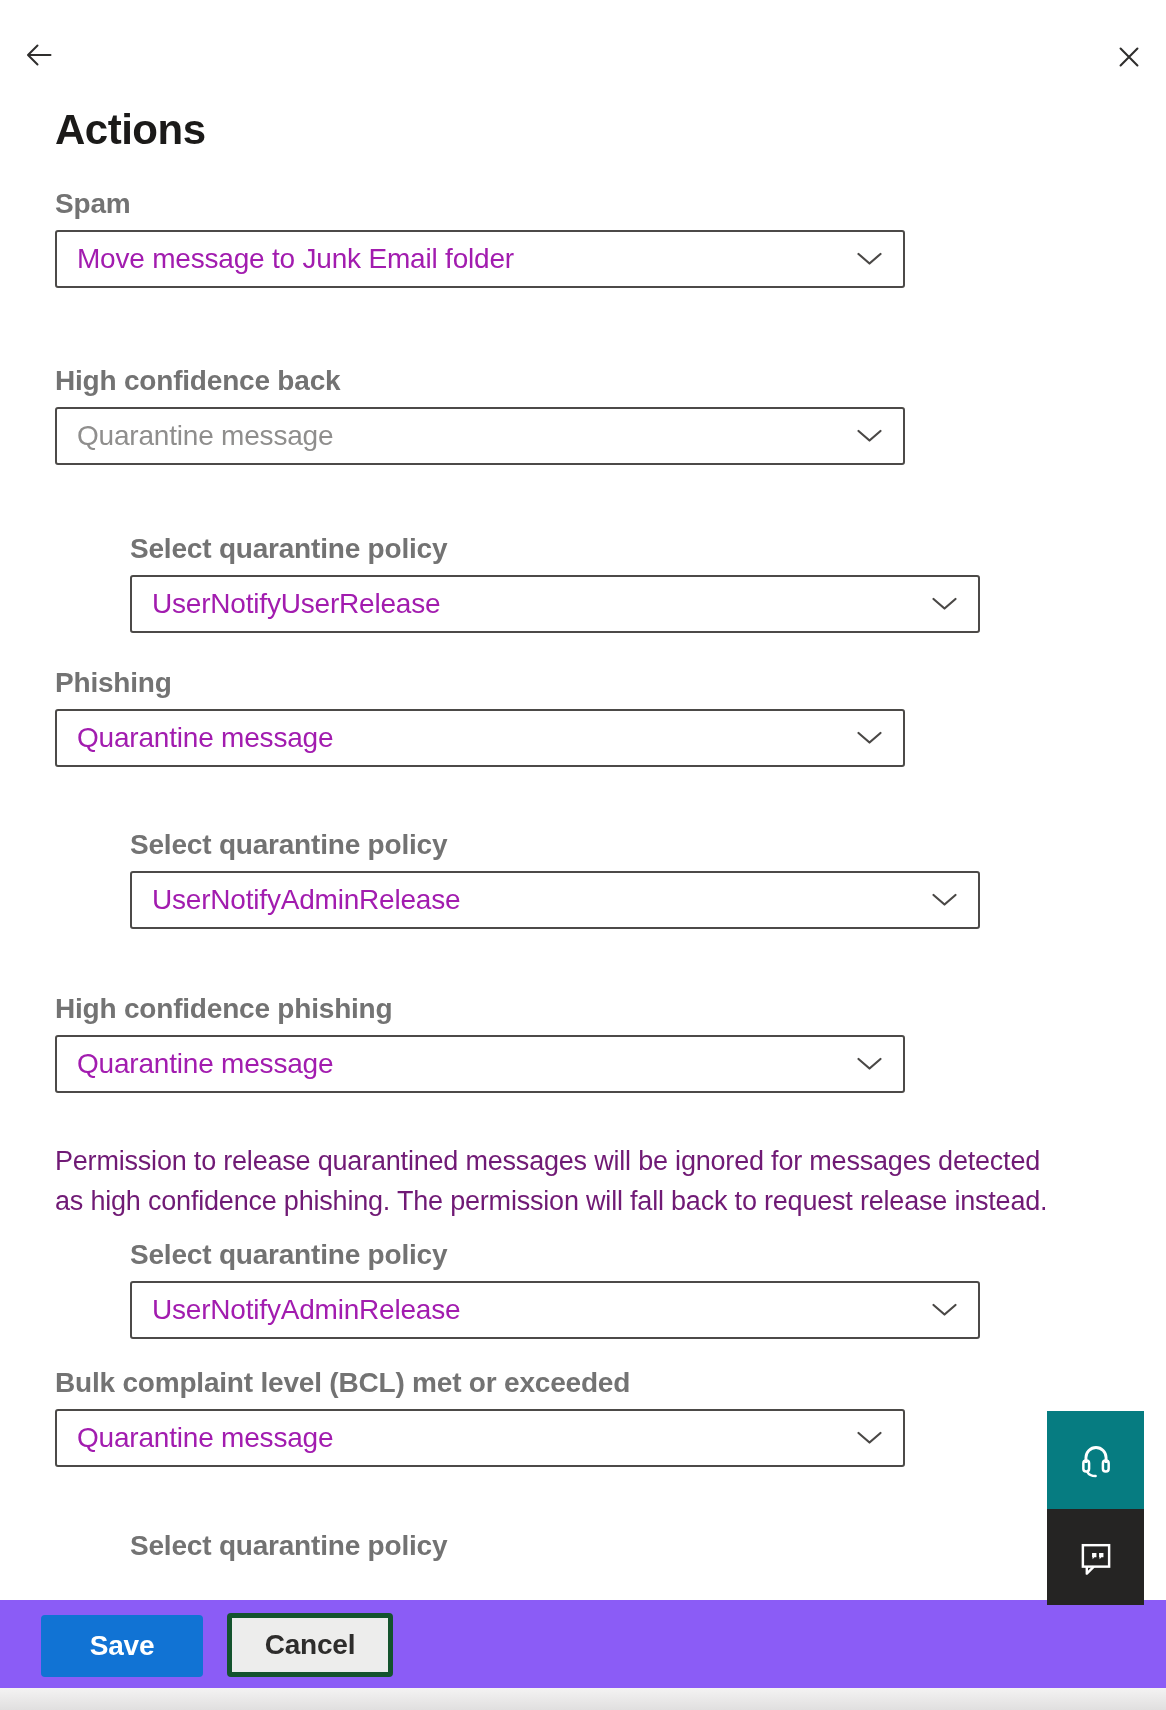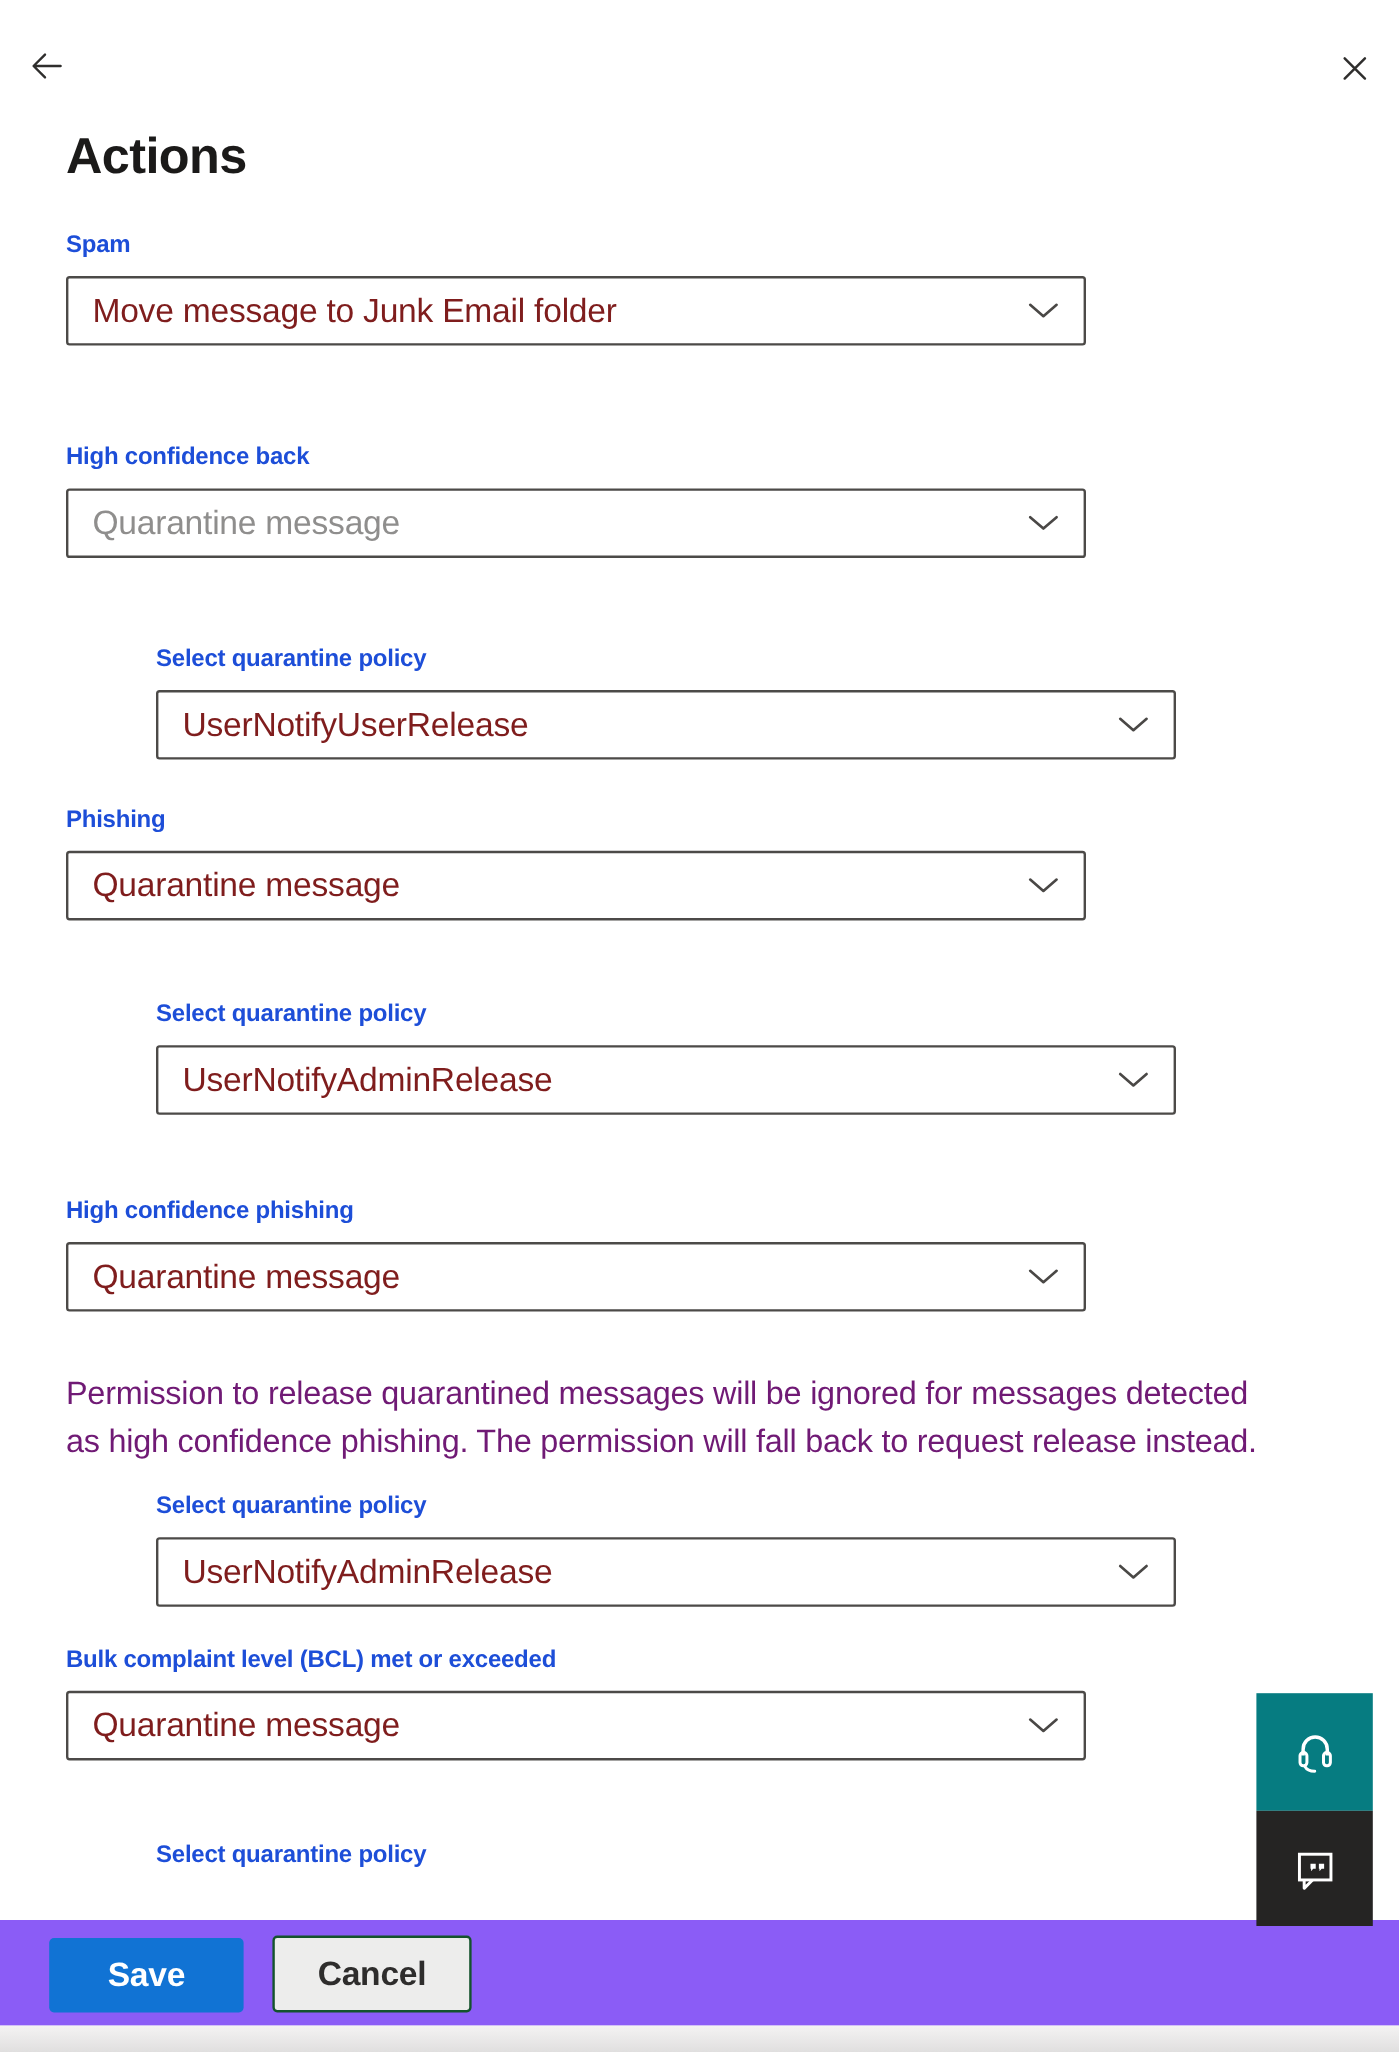--- a/index.html
+++ b/index.html
@@ -17,30 +17,30 @@
     position:absolute;background:none;border:none;padding:0;margin:0;cursor:pointer;
     width:34px;height:34px;display:flex;align-items:center;justify-content:center;
   }
   .back{left:22px;top:22px;}
   .close{left:1112px;top:24px;}
   h1{
     margin:0;padding-top:92px;font-size:42px;line-height:44px;font-weight:700;
     color:#1b1a19;letter-spacing:-0.5px;
   }
   .field-label{
-    font-size:20px;line-height:36px;font-weight:700;color:#1d4ed8;
+    font-size:28px;line-height:36px;font-weight:700;color:#737373;
   }
   .dropdown{
     margin-top:8px;width:850px;height:58px;box-sizing:border-box;
     border:2px solid #4c4a48;border-radius:3px;background:#fff;
     display:flex;align-items:center;justify-content:space-between;
     padding:0 20px;cursor:pointer;
   }
   .dd-value{
-    font-size:28px;color:#7f1d1d;white-space:nowrap;overflow:hidden;
+    font-size:28px;color:#a21caf;white-space:nowrap;overflow:hidden;
   }
   .dd-value.muted{color:#8f8e8d;}
   .chev{flex:none;margin-left:12px;}
   .indent{margin-left:75px;}
   .g0{margin-top:34px;}
   .g1{margin-top:75px;}
   .g2{margin-top:66px;}
   .g3{margin-top:32px;}
   .g4{margin-top:60px;}
   .g5{margin-top:62px;}
@@ -57,21 +57,21 @@
   .btn{
     font-family:"Liberation Sans",sans-serif;font-size:28px;font-weight:700;
     border-radius:4px;cursor:pointer;letter-spacing:-0.2px;
   }
   .btn-save{
     margin:15px 0 0 41px;width:162px;height:62px;
     background:#1173d4;color:#ffffff;border:none;
   }
   .btn-cancel{
     margin:13px 0 0 24px;width:166px;height:64px;box-sizing:border-box;
-    background:#ededec;color:#2e2d2c;border:2px solid #14532d;
+    background:#ededec;color:#2e2d2c;border:5px solid #14532d;
   }
   .bottom-strip{
     position:absolute;top:1688px;left:0;width:1166px;height:22px;
     background:linear-gradient(to bottom,#f4f3f3,#e0dfdf);
   }
   .float-btn{
     position:absolute;left:1047px;width:97px;border:none;padding:0;margin:0;cursor:pointer;
     display:flex;align-items:center;justify-content:center;z-index:5;
   }
   .float-help{top:1411px;height:98px;background:#067c81;}

